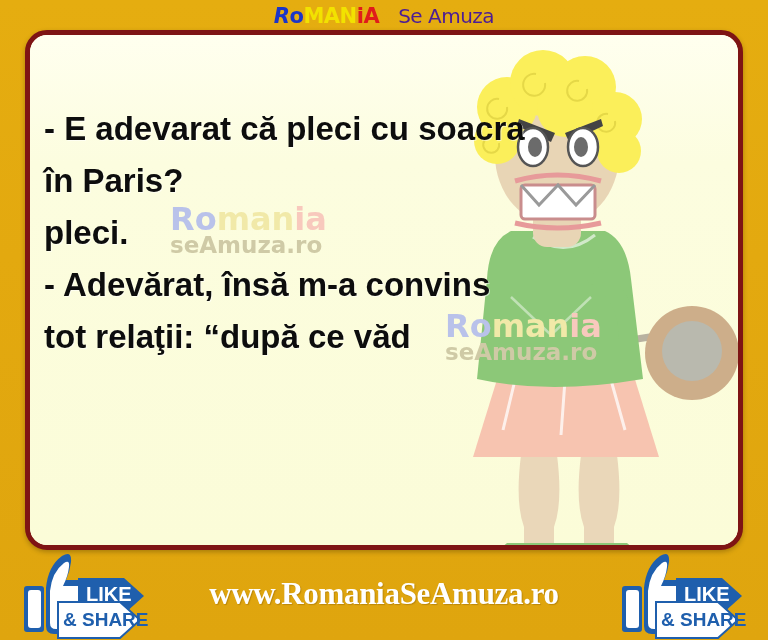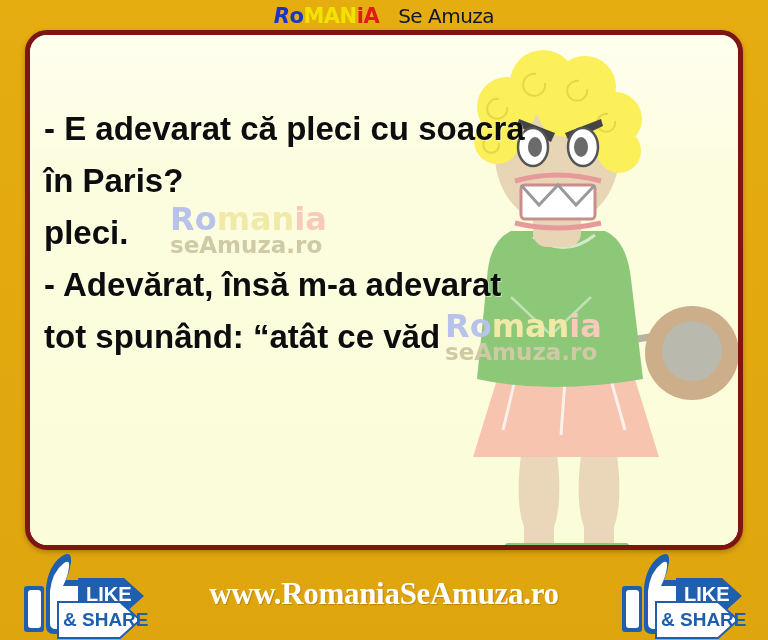--- a/index.html
+++ b/index.html
@@ -38,21 +38,21 @@
     font-weight: bold;
     font-size: 21px;
     letter-spacing: -0.5px;
   }
   .lg-R { color: #1b35c8; font-style: italic; }
   .lg-o { color: #1b35c8; }
   .lg-MAN { color: #f2e200; }
   .lg-i { color: #e01b1b; }
   .lg-A { color: #e01b1b; }
   .lg-se {
-    color: #0f172a;
+    color: #4c1d95;
     font-weight: normal !important;
     font-size: 20px !important;
     font-family: "DejaVu Sans", sans-serif;
     margin-left: 19px;
   }
 
   
   #panel {
     position: absolute;
     left: 25px;
@@ -223,22 +223,22 @@
         <span class="l1">
           <span class="w-ro">Ro</span><span class="w-man">man</span><span class="w-ia">ia</span>
         </span>
         <span class="l2 w-se">seAmuza.ro</span>
       </div>
 
       <div id="joke">
         <div class="line">- E adevarat că pleci cu soacra</div>
         <div class="line">în Paris?</div>
         <div class="line">pleci.</div>
-        <div class="line">- Adevărat, însă m-a adevarat</div>
-        <div class="line">tot spunând: “atât ce văd</div>
+        <div class="line">- Adevărat, însă m-a convins</div>
+        <div class="line">tot relaţii: “după ce văd</div>
       </div>
 
     </div>
   </div>
 
   <svg class="badge" id="badge-left" viewBox="0 0 128 88">
     <g>
       <rect x="2" y="34" width="20" height="46" rx="3" fill="#1f5fad"></rect>
       <path d="M24 36 q2 -22 16 -32 q10 -6 9 6 q-1 9 -5 18 l26 0 q9 0 9 9 l0 36 q0 9 -9 9 l-38 0 q-8 0 -8 -8 z" fill="#1f5fad"></path>
       <rect x="6" y="38" width="13" height="38" rx="3" fill="#ffffff"></rect>

